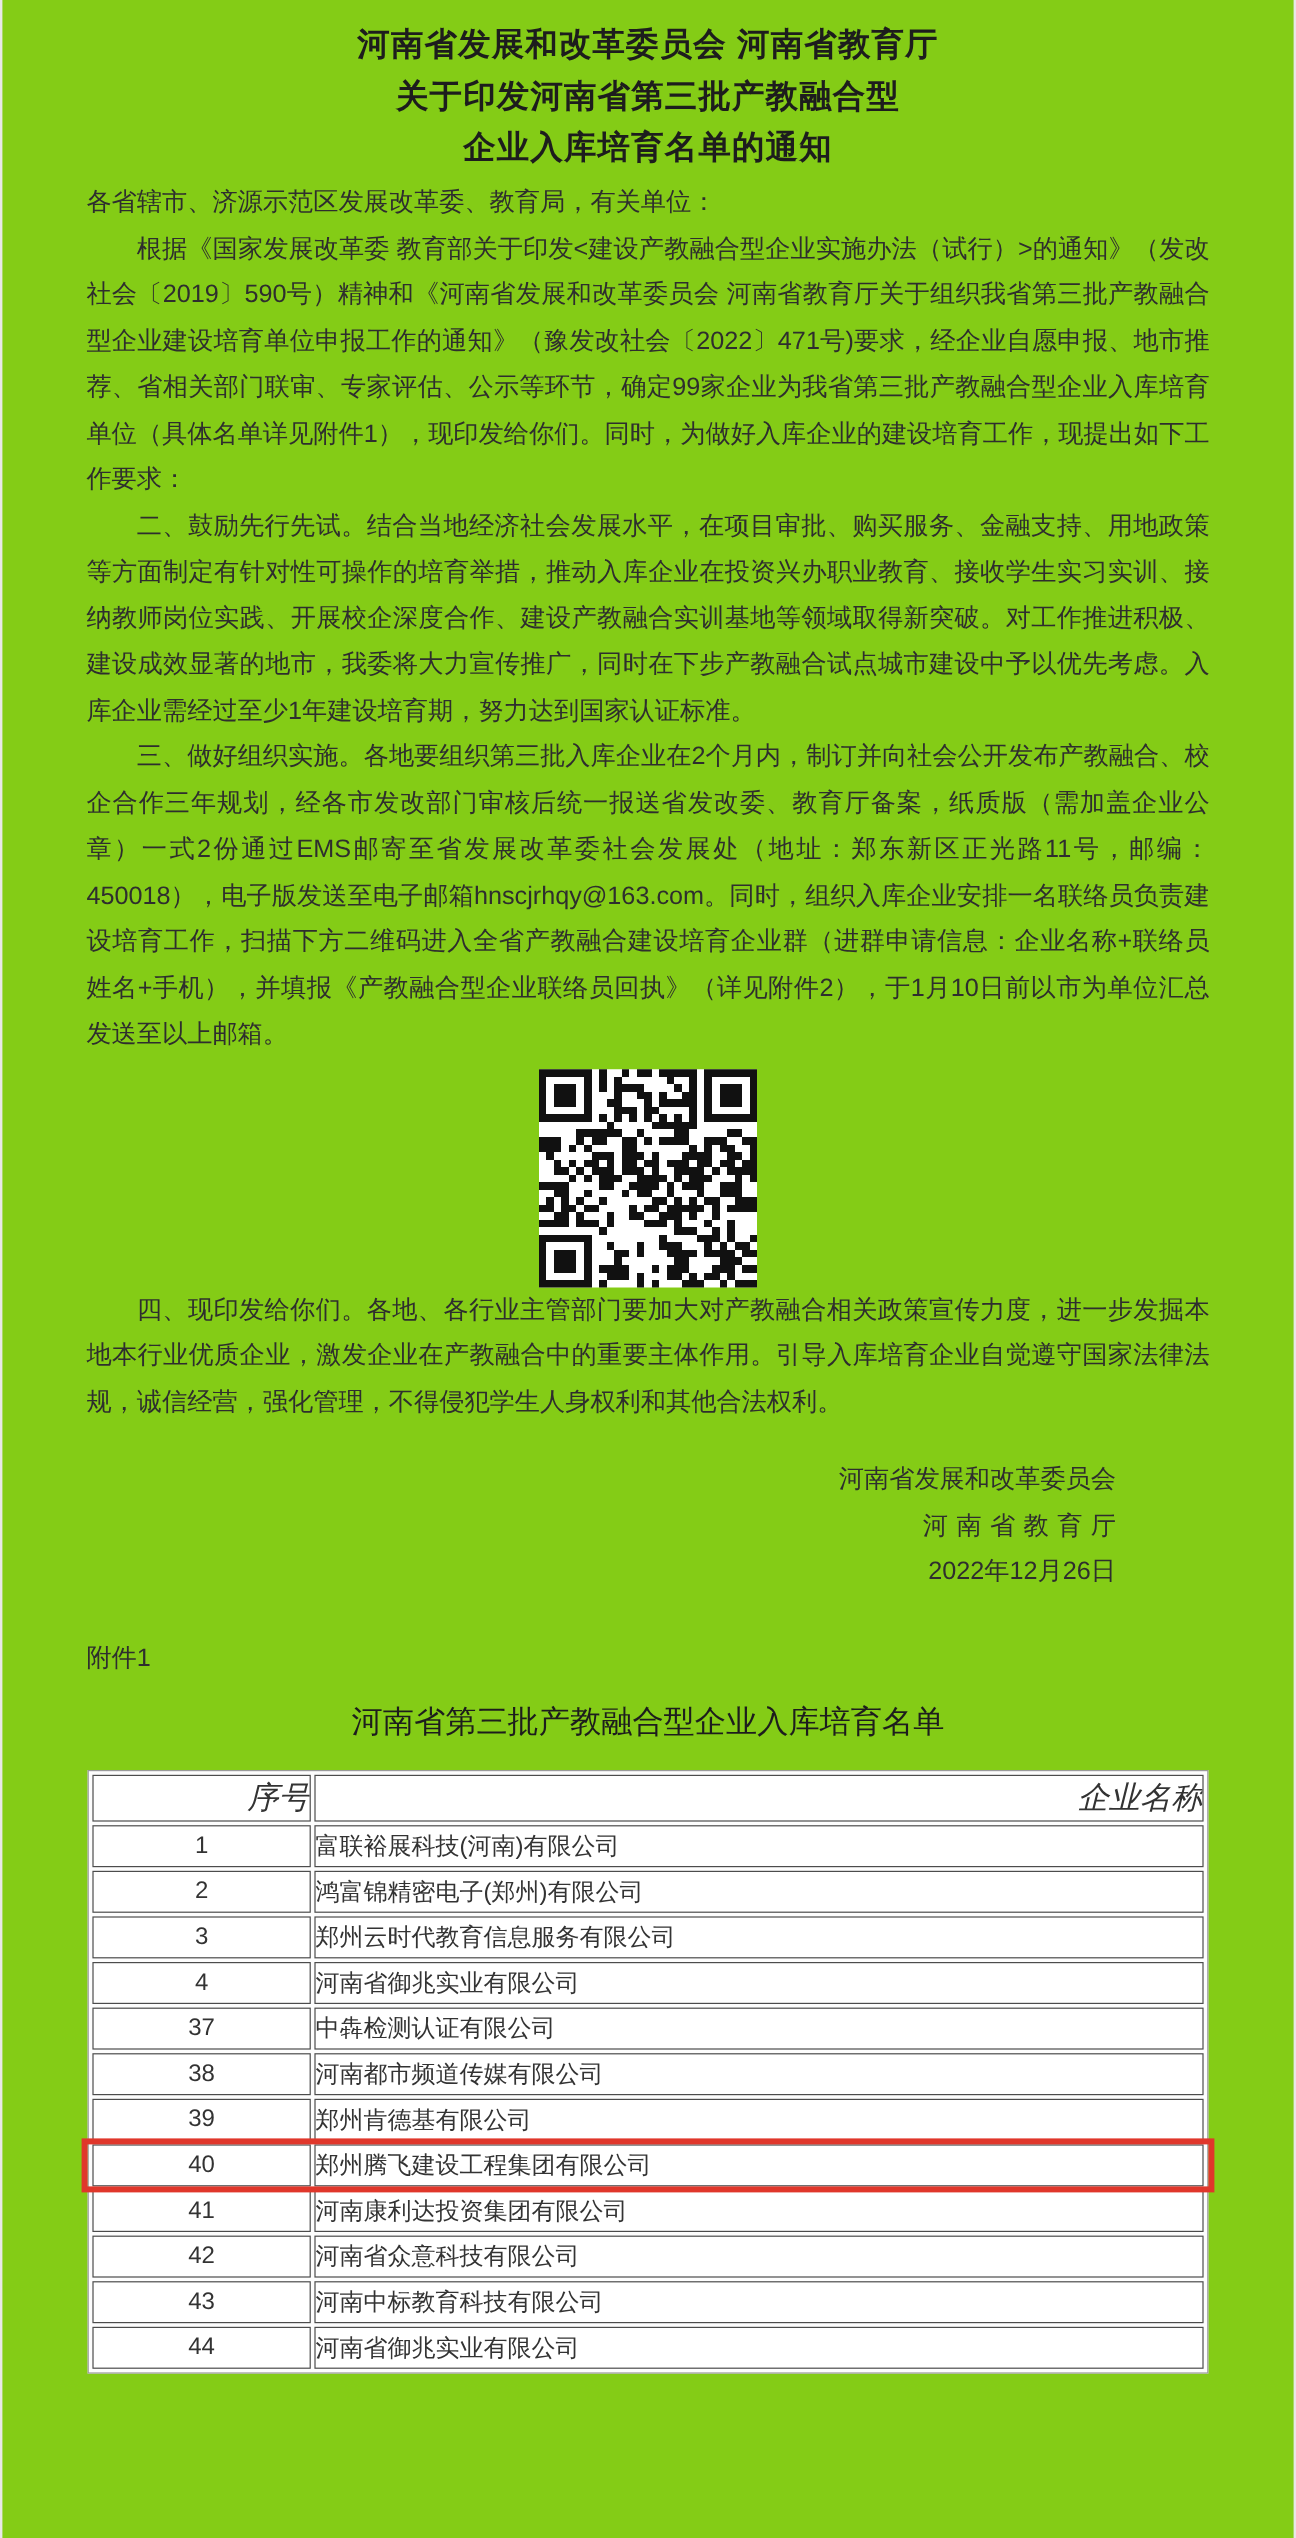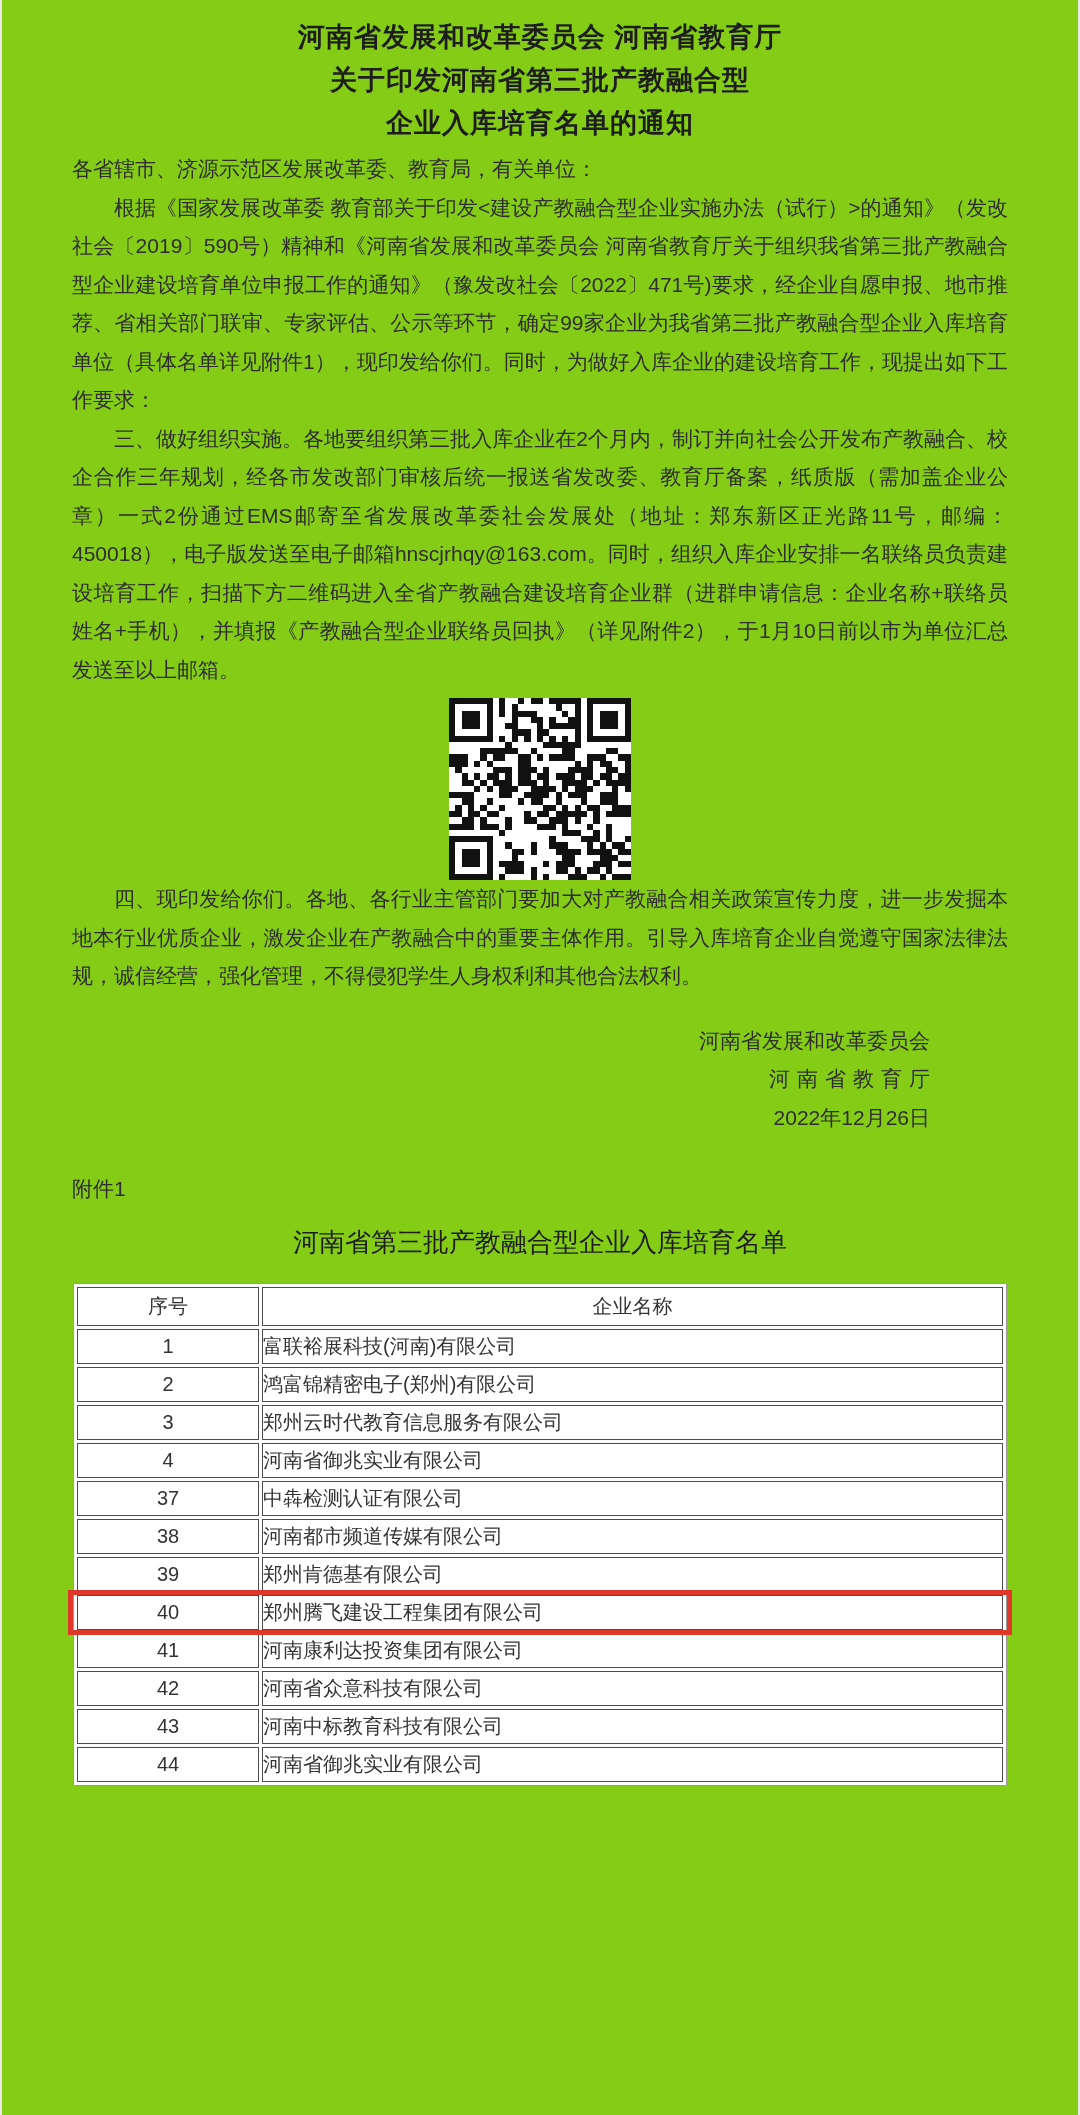--- a/index.html
+++ b/index.html
@@ -75,21 +75,21 @@
     font-size:20px;
     color:#333;
     background:#fff;
     height:33px;
     padding:0;
     overflow:hidden;
     white-space:nowrap;
   }
   td.seq{width:180px;text-align:center;}
   td.name{text-align:left;padding-left:12px;}
-  tr.head td{height:37px;text-align:center;font-size:20px;}
+  tr.head td{height:37px;text-align:right;font-size:26px;font-style:italic;}
   .highlight-box{
     position:absolute;
     pointer-events:none;
     border:5px solid #e0372b;
     left:-6px;
     box-sizing:border-box;
   }
 </style>
 </head>
 <body>
@@ -100,20 +100,21 @@
     <div>河南省发展和改革委员会  河南省教育厅</div>
     <div>关于印发河南省第三批产教融合型</div>
     <div>企业入库培育名单的通知</div>
   </div>
 
   <div class="body-col">
     <div class="greeting">各省辖市、济源示范区发展改革委、教育局，有关单位：</div>
 
     <div id="paras-before">
         <p class="para">根据《国家发展改革委 教育部关于印发&lt;建设产教融合型企业实施办法（试行）&gt;的通知》（发改社会〔2019〕590号）精神和《河南省发展和改革委员会 河南省教育厅关于组织我省第三批产教融合型企业建设培育单位申报工作的通知》（豫发改社会〔2022〕471号)要求，经企业自愿申报、地市推荐、省相关部门联审、专家评估、公示等环节，确定99家企业为我省第三批产教融合型企业入库培育单位（具体名单详见附件1），现印发给你们。同时，为做好入库企业的建设培育工作，现提出如下工作要求：</p>
+        <p class="para">二、鼓励先行先试。结合当地经济社会发展水平，在项目审批、购买服务、金融支持、用地政策等方面制定有针对性可操作的培育举措，推动入库企业在投资兴办职业教育、接收学生实习实训、接纳教师岗位实践、开展校企深度合作、建设产教融合实训基地等领域取得新突破。对工作推进积极、建设成效显著的地市，我委将大力宣传推广，同时在下步产教融合试点城市建设中予以优先考虑。入库企业需经过至少1年建设培育期，努力达到国家认证标准。</p>
         <p class="para">三、做好组织实施。各地要组织第三批入库企业在2个月内，制订并向社会公开发布产教融合、校企合作三年规划，经各市发改部门审核后统一报送省发改委、教育厅备案，纸质版（需加盖企业公章）一式2份通过EMS邮寄至省发展改革委社会发展处（地址：郑东新区正光路11号，邮编：450018），电子版发送至电子邮箱hnscjrhqy@163.com。同时，组织入库企业安排一名联络员负责建设培育工作，扫描下方二维码进入全省产教融合建设培育企业群（进群申请信息：企业名称+联络员姓名+手机），并填报《产教融合型企业联络员回执》（详见附件2），于1月10日前以市为单位汇总发送至以上邮箱。</p>
       </div>
 
     <div class="qr-wrap">
       <svg id="qr-svg" viewBox="0 0 29 29" shape-rendering="crispEdges">
           <rect x="0" y="0" width="29" height="29" fill="#ffffff"></rect>
           <g fill="#111111">
             <rect x="0" y="0" width="1" height="1"></rect>
             <rect x="1" y="0" width="1" height="1"></rect>
             <rect x="2" y="0" width="1" height="1"></rect>

